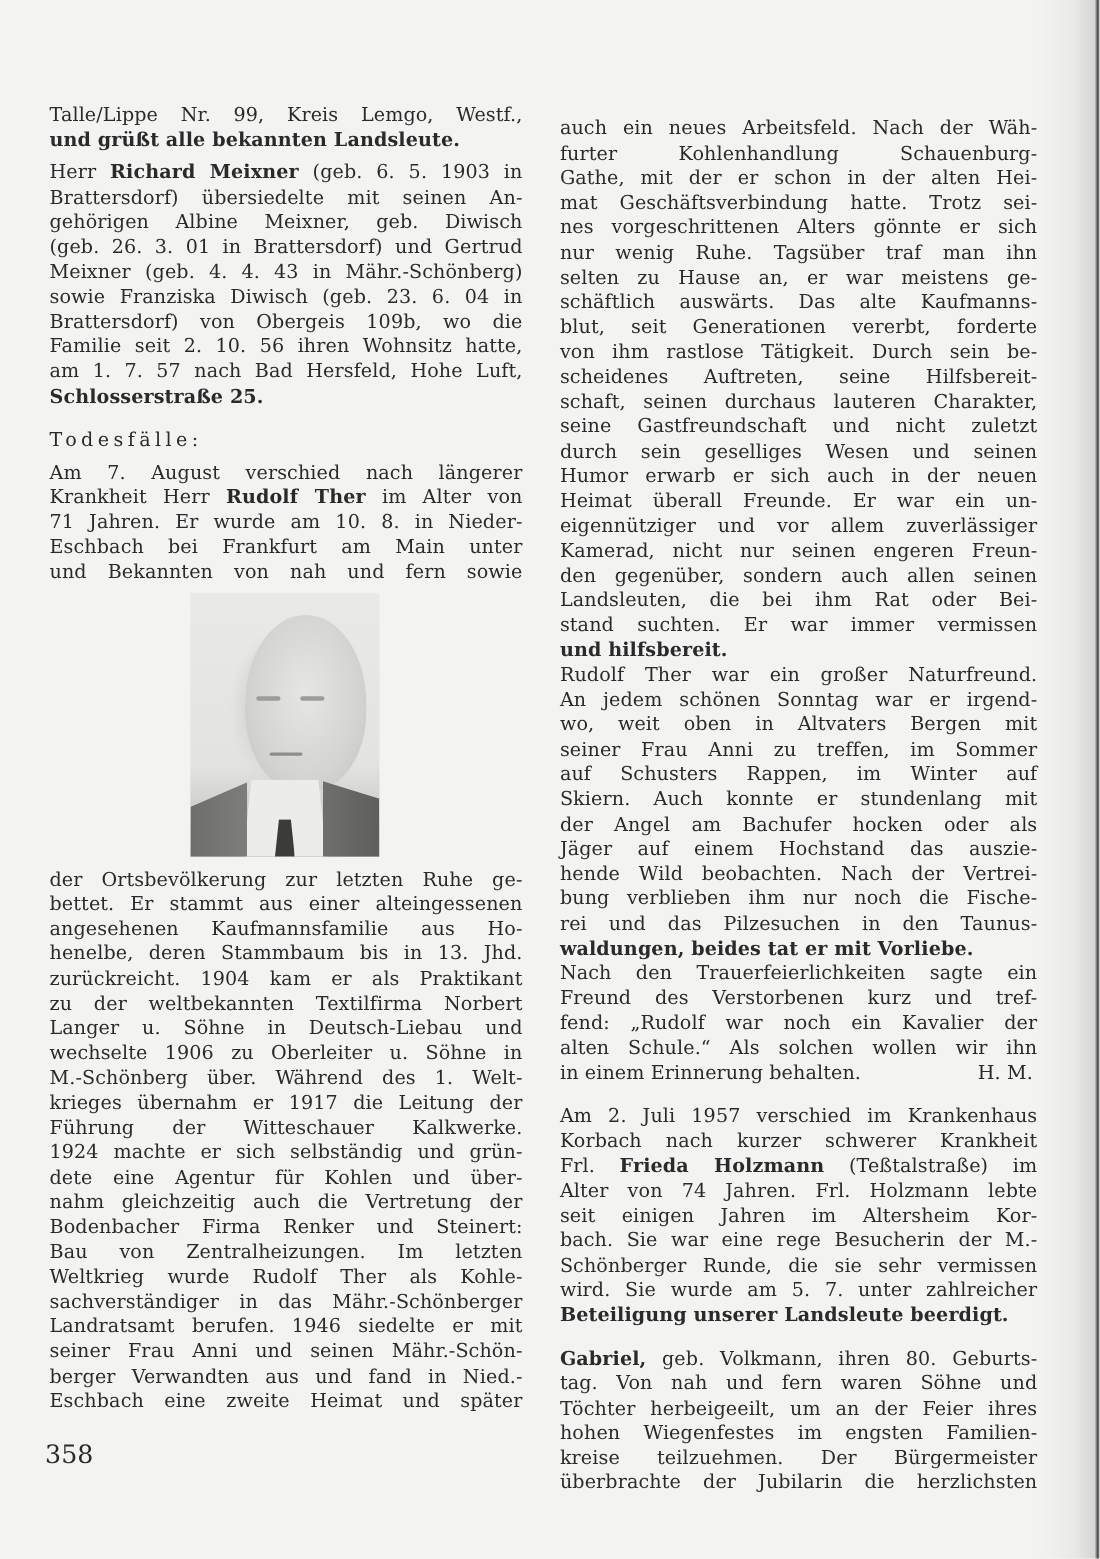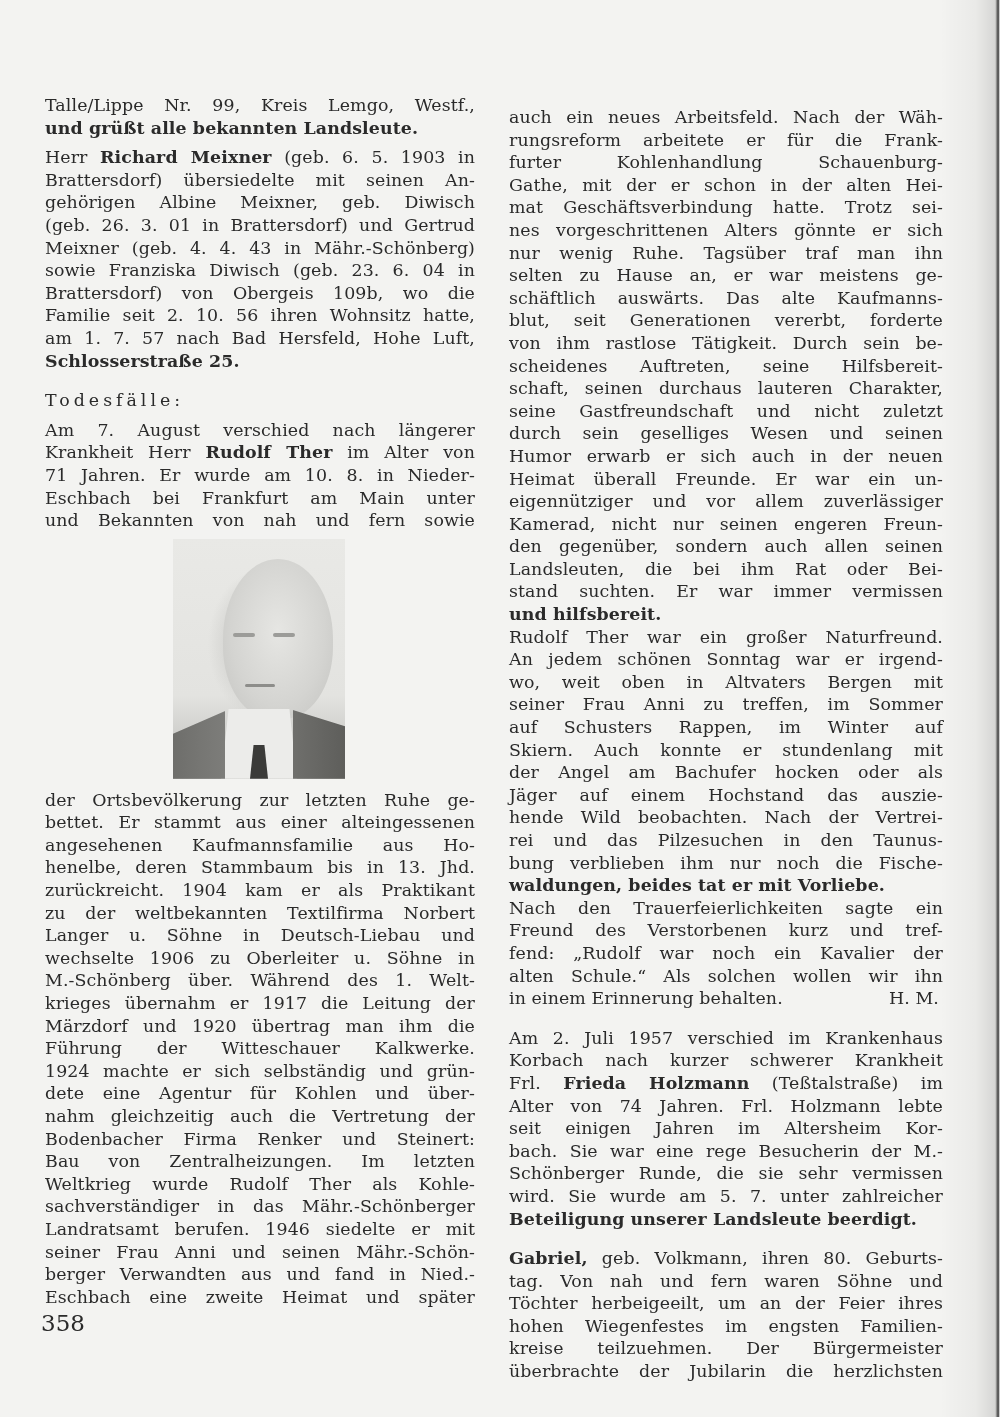--- a/index.html
+++ b/index.html
@@ -113,40 +113,38 @@
     <span class="line">der Ortsbevölkerung zur letzten Ruhe ge-</span>
     <span class="line">bettet. Er stammt aus einer alteingessenen</span>
     <span class="line">angesehenen Kaufmannsfamilie aus Ho-</span>
     <span class="line">henelbe, deren Stammbaum bis in 13. Jhd.</span>
     <span class="line">zurückreicht. 1904 kam er als Praktikant</span>
     <span class="line">zu der weltbekannten Textilfirma Norbert</span>
     <span class="line">Langer u. Söhne in Deutsch-Liebau und</span>
     <span class="line">wechselte 1906 zu Oberleiter u. Söhne in</span>
     <span class="line">M.-Schönberg über. Während des 1. Welt-</span>
     <span class="line">krieges übernahm er 1917 die Leitung der</span>
-    <span class="line">Märzdorf und 1920 übertrag man ihm die</span>
     <span class="line">Führung der Witteschauer Kalkwerke.</span>
     <span class="line">1924 machte er sich selbständig und grün-</span>
     <span class="line">dete eine Agentur für Kohlen und über-</span>
     <span class="line">nahm gleichzeitig auch die Vertretung der</span>
     <span class="line">Bodenbacher Firma Renker und Steinert:</span>
     <span class="line">Bau von Zentralheizungen. Im letzten</span>
     <span class="line">Weltkrieg wurde Rudolf Ther als Kohle-</span>
     <span class="line">sachverständiger in das Mähr.-Schönberger</span>
     <span class="line">Landratsamt berufen. 1946 siedelte er mit</span>
     <span class="line">seiner Frau Anni und seinen Mähr.-Schön-</span>
     <span class="line">berger Verwandten aus und fand in Nied.-</span>
     <span class="line">Eschbach eine zweite Heimat und später</span>
   </div>
 </div>
 
 <div class="col col-right">
   <div class="para">
     <span class="line">auch ein neues Arbeitsfeld. Nach der Wäh-</span>
-    <span class="line">rungsreform arbeitete er für die Frank-</span>
     <span class="line">furter Kohlenhandlung Schauenburg-</span>
     <span class="line">Gathe, mit der er schon in der alten Hei-</span>
     <span class="line">mat Geschäftsverbindung hatte. Trotz sei-</span>
     <span class="line">nes vorgeschrittenen Alters gönnte er sich</span>
     <span class="line">nur wenig Ruhe. Tagsüber traf man ihn</span>
     <span class="line">selten zu Hause an, er war meistens ge-</span>
     <span class="line">schäftlich auswärts. Das alte Kaufmanns-</span>
     <span class="line">blut, seit Generationen vererbt, forderte</span>
     <span class="line">von ihm rastlose Tätigkeit. Durch sein be-</span>
     <span class="line">scheidenes Auftreten, seine Hilfsbereit-</span>
@@ -165,22 +163,22 @@
   <div class="para">
     <span class="line">Rudolf Ther war ein großer Naturfreund.</span>
     <span class="line">An jedem schönen Sonntag war er irgend-</span>
     <span class="line">wo, weit oben in Altvaters Bergen mit</span>
     <span class="line">seiner Frau Anni zu treffen, im Sommer</span>
     <span class="line">auf Schusters Rappen, im Winter auf</span>
     <span class="line">Skiern. Auch konnte er stundenlang mit</span>
     <span class="line">der Angel am Bachufer hocken oder als</span>
     <span class="line">Jäger auf einem Hochstand das auszie-</span>
     <span class="line">hende Wild beobachten. Nach der Vertrei-</span>
+    <span class="line">bung verblieben ihm nur noch die Fische-</span>
     <span class="line">rei und das Pilzesuchen in den Taunus-</span>
-    <span class="line">bung verblieben ihm nur noch die Fische-</span>
     <span class="line last">waldungen, beides tat er mit Vorliebe.</span>
   </div>
   <div class="para">
     <span class="line">Nach den Trauerfeierlichkeiten sagte ein</span>
     <span class="line">Freund des Verstorbenen kurz und tref-</span>
     <span class="line">fend: „Rudolf war noch ein Kavalier der</span>
     <span class="line">alten Schule.“ Als solchen wollen wir ihn</span>
     <span class="line" style="display:flex;justify-content:space-between;">
         <span>in einem Erinnerung behalten.</span>
         <span style="padding-right:4px;">H. M.</span>

